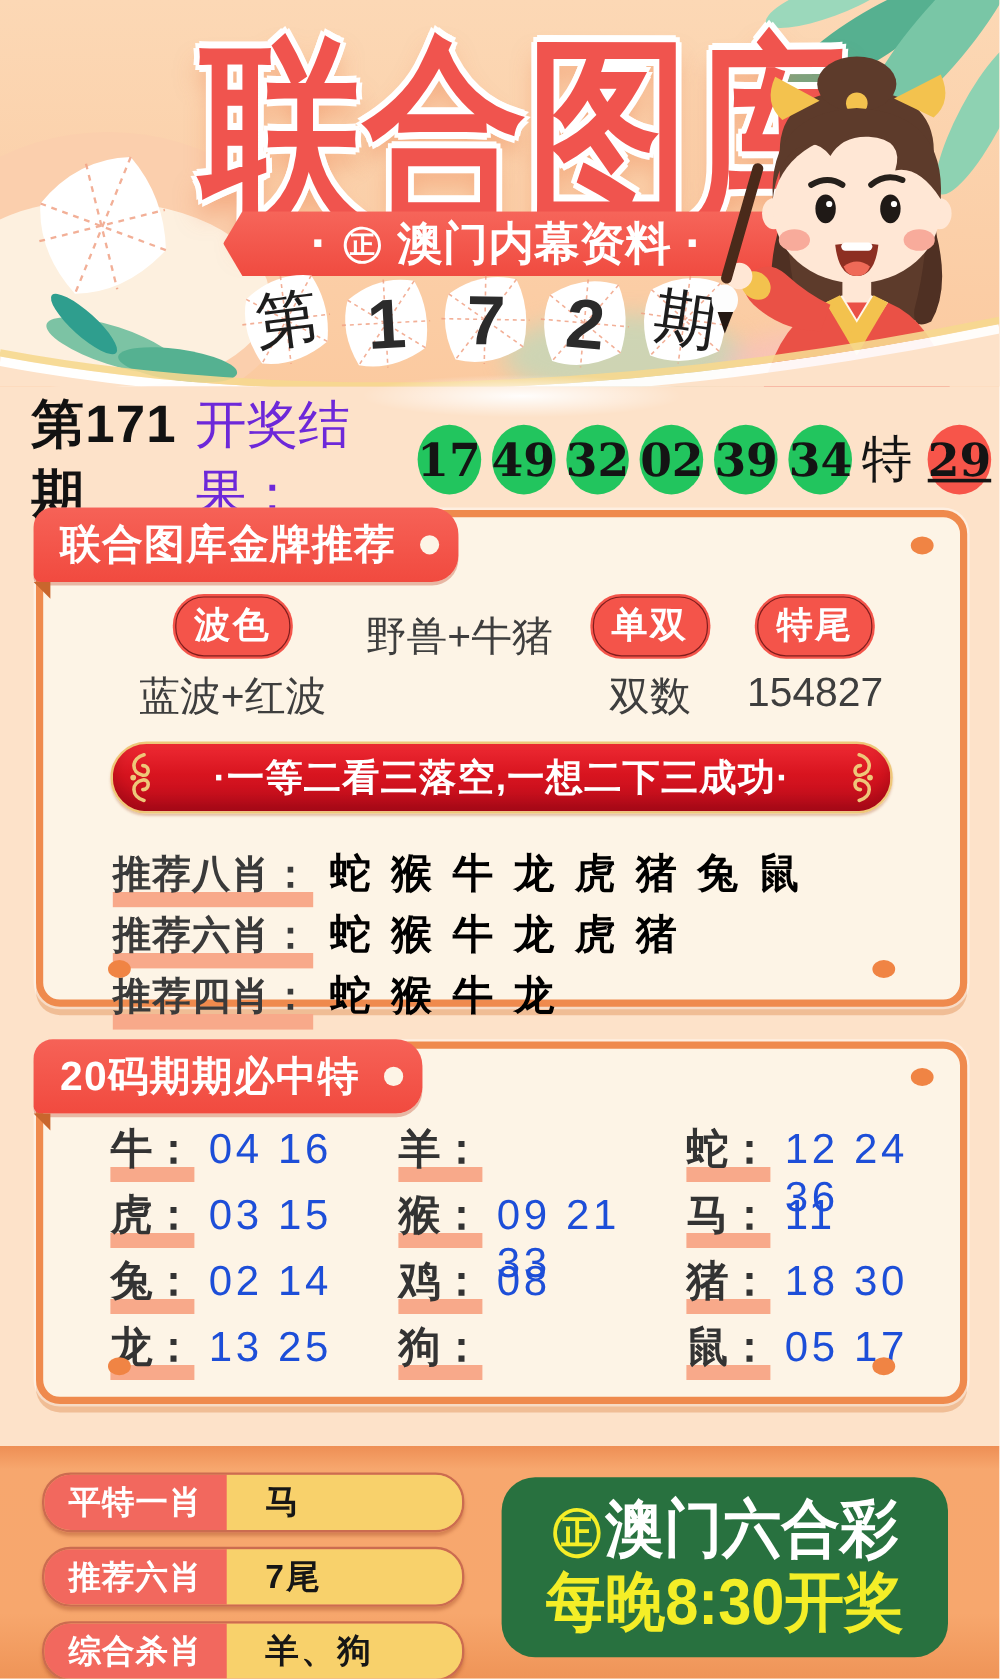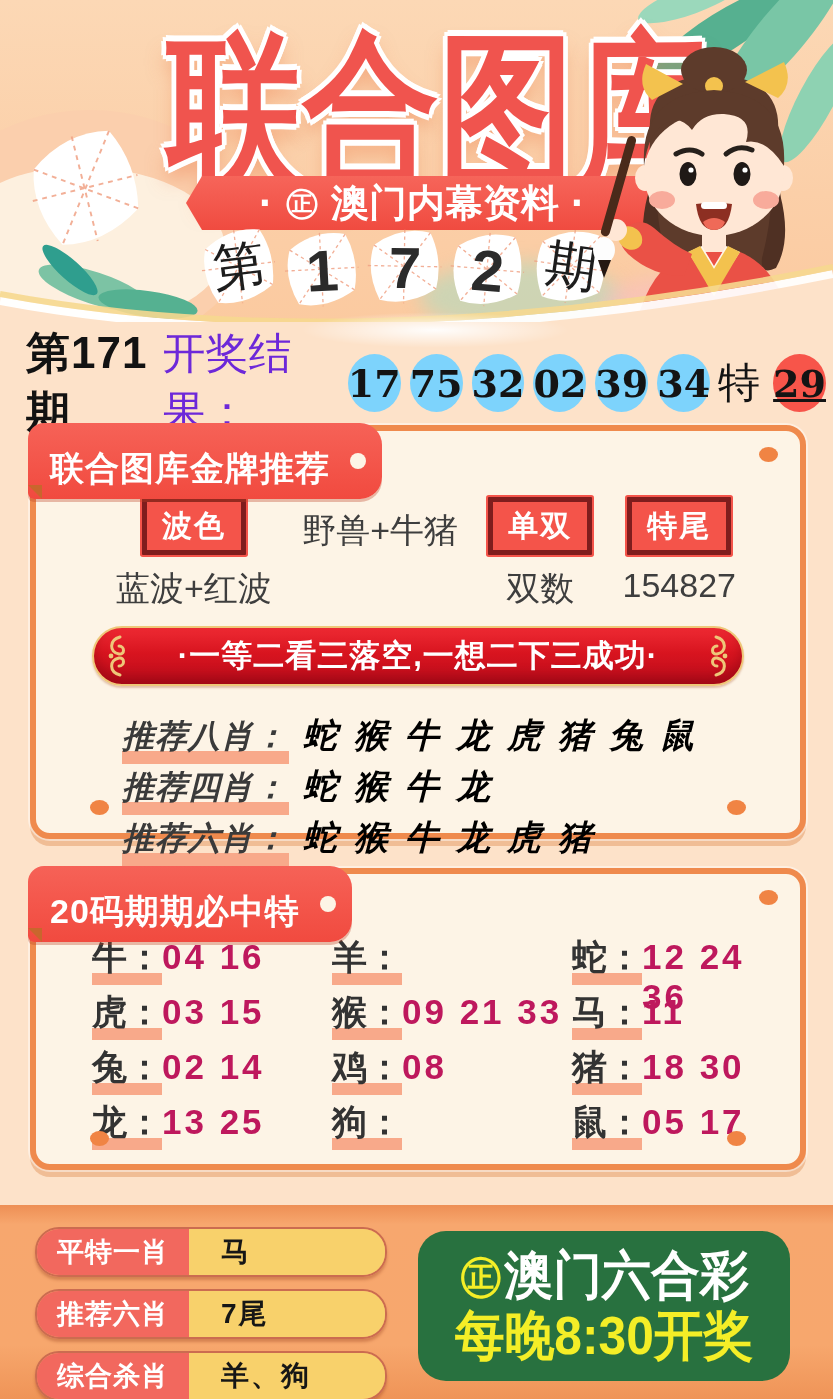--- a/index.html
+++ b/index.html
@@ -49,69 +49,69 @@
   
   .girl{position:absolute;left:588px;top:44px;width:250px;height:300px;}
   
   .wave{position:absolute;left:0;top:250px;width:833px;height:100px;}
   .glow{position:absolute;left:300px;top:312px;width:270px;height:36px;
     background:radial-gradient(ellipse at center,rgba(255,255,255,.95),rgba(255,255,255,0) 70%);}
   
   .results{position:absolute;left:26px;top:352px;width:800px;height:62px;display:flex;align-items:center;}
   .res-issue{font-weight:900;font-size:44px;color:#121212;letter-spacing:1px;}
   .res-rest{font-family:"DejaVu Serif","Liberation Serif",serif;font-size:43px;color:#6d28d9;}
-  .ball{width:53px;height:58px;margin-left:9px;border-radius:50%;background:#7dd3fc;
+  .ball{width:53px;height:58px;margin-left:9px;border-radius:50%;background:#22c55e;
     display:flex;align-items:center;justify-content:center;
     font-family:"DejaVu Serif","Liberation Serif",serif;font-size:38px;font-weight:600;color:#141414;}
   .ball.special{background:#f7554a;text-decoration:underline;}
   .special-label{margin:0 4px 0 8px;font-family:"DejaVu Serif","Liberation Serif",serif;font-size:42px;color:#141414;}
   
   .panel{position:absolute;left:30px;width:776px;background:#fdf4e6;
     border:6px solid #ef8a4d;border-radius:20px;box-sizing:border-box;
     box-shadow:0 0 0 2px rgba(255,255,255,.45),0 7px 0 rgba(219,128,66,.38);}
   .panel-recommend{top:425px;height:414px;}
   .panel-numbers{top:868px;height:302px;}
   .tag{position:absolute;left:-8px;top:-8px;background:linear-gradient(180deg,#f66257,#f14a3f);
     color:#fff;font-weight:800;font-size:34px;line-height:1;letter-spacing:1px;
-    padding:28px 52px 14px 22px;border-radius:16px 22px 22px 6px;white-space:nowrap;
+    padding:14px 52px 14px 22px;border-radius:16px 22px 22px 6px;white-space:nowrap;
     box-shadow:0 3px 0 rgba(190,70,40,.35);}
   .tag::after{content:"";position:absolute;right:16px;top:50%;transform:translateY(-50%);
     width:16px;height:16px;border-radius:50%;background:#fdf4e6;}
   .tag-fold{position:absolute;left:-8px;top:54px;width:0;height:0;
     border-top:14px solid #c9662d;border-left:14px solid transparent;}
   .corner-dot{position:absolute;width:19px;height:15px;border-radius:50%;background:#f08444;}
   .dot-tr{right:22px;top:16px;}
   .dot-bl{left:54px;bottom:18px;}
   .dot-br{right:54px;bottom:18px;}
   
   .cols{display:flex;justify-content:space-between;padding:66px 64px 0 80px;}
   .col{text-align:center;}
   .badge{display:inline-block;background:#f4544a;color:#fff;font-weight:800;font-size:30px;
-    line-height:1;padding:9px 15px;border:5px solid #7f1d1d;border-radius:1px;
+    line-height:1;padding:9px 15px;border:1px solid #7f1d1d;border-radius:24px;
     box-shadow:0 0 0 2px #f4544a;letter-spacing:2px;}
   .col-val{margin-top:11px;font-size:34px;color:#3e3e3e;white-space:nowrap;}
   .slogan{position:relative;margin:14px 56px 0;height:56px;border-radius:30px;
     background:linear-gradient(180deg,#ee2a33 0%,#d8141f 45%,#bd0c1c 100%);
     border:2px solid #eec779;display:flex;align-items:center;justify-content:center;
     color:#fff;font-size:31px;font-weight:800;letter-spacing:1px;
     box-shadow:inset 0 -8px 12px rgba(110,0,12,.35),0 2px 2px rgba(170,80,40,.3);}
   .curl{position:absolute;top:50%;width:26px;height:46px;transform:translateY(-50%);}
   .curl-l{left:10px;}
   .curl-r{right:10px;transform:translateY(-50%) scaleX(-1);}
-  .recs{padding:16px 0 0 86px;font-style:italic;}
+  .recs{padding:16px 0 0 58px;}
   .rec{display:flex;align-items:baseline;margin-top:11px;font-size:32px;color:#3a3a3a;height:40px;}
   .rec-label{font-weight:800;background:linear-gradient(180deg,rgba(0,0,0,0) 74%,#f8a98a 74%);
     padding:0 2px 5px 0;letter-spacing:1px;}
   .rec-val{margin-left:14px;font-family:"DejaVu Serif","Liberation Serif",serif;
     font-weight:700;font-size:34px;letter-spacing:17px;color:#000000;}
   
   .grid{display:grid;grid-template-columns:240px 240px auto;padding:60px 20px 0 56px;row-gap:14px;}
   .entry{display:flex;align-items:baseline;font-size:35px;color:#333;height:41px;}
   .entry .z{font-weight:700;background:linear-gradient(180deg,rgba(0,0,0,0) 76%,#f8a98a 76%);padding-bottom:4px;}
-  .entry .nums{margin-left:0;font-weight:700;letter-spacing:3px;color:#be185d;}
+  .entry .nums{margin-left:12px;font-weight:400;letter-spacing:3px;color:#1d4ed8;}
   
   .footer{position:absolute;left:0;top:1205px;width:833px;height:194px;
     background:linear-gradient(180deg,#ee8f55 0%,#f7a76e 10%,#f7a76d 72%,#ef9457 100%);}
   .pills{position:absolute;left:35px;top:22px;width:352px;display:flex;flex-direction:column;gap:12px;}
   .pill{display:flex;height:46px;border-radius:24px;overflow:hidden;
     border:2px solid #cb6c50;box-shadow:0 3px 3px rgba(150,60,30,.35);}
   .pill-label{width:152px;flex:none;background:#f2685e;color:#fff;font-weight:700;font-size:27px;
     display:flex;align-items:center;justify-content:center;letter-spacing:1px;}
   .pill-val{flex:1;background:#f8d16b;color:#161616;font-size:28px;font-weight:700;
     display:flex;align-items:center;padding-left:32px;letter-spacing:2px;}
@@ -246,21 +246,21 @@
       <path d="M0,44 C230,87 520,81 833,17" stroke="#f6d88f" stroke-width="6" fill="none" opacity=".9"></path>
       <path d="M0,55 C230,98 520,92 833,28 L833,100 L0,100 Z" fill="#fde2c9"></path>
     </svg>
   </div>
   <div class="glow"></div>
 
   <div class="results">
     <span class="res-issue">第171期</span>
     <span class="res-rest">开奖结果：</span>
     <span class="ball">17</span>
-    <span class="ball">75</span>
+    <span class="ball">49</span>
     <span class="ball">32</span>
     <span class="ball">02</span>
     <span class="ball">39</span>
     <span class="ball">34</span>
     <span class="special-label">特</span>
     <span class="ball special">29</span>
   </div>
 
   <div class="panel panel-recommend">
     <div class="tag">联合图库金牌推荐</div>
@@ -298,26 +298,26 @@
         <circle cx="7" cy="23" r="2.4" fill="#eec779"></circle>
       </svg>
     </div>
 
     <div class="recs">
       <div class="rec">
         <span class="rec-label">推荐八肖：</span>
         <span class="rec-val">蛇猴牛龙虎猪兔鼠</span>
       </div>
       <div class="rec">
+        <span class="rec-label">推荐六肖：</span>
+        <span class="rec-val">蛇猴牛龙虎猪</span>
+      </div>
+      <div class="rec">
         <span class="rec-label">推荐四肖：</span>
         <span class="rec-val">蛇猴牛龙</span>
-      </div>
-      <div class="rec">
-        <span class="rec-label">推荐六肖：</span>
-        <span class="rec-val">蛇猴牛龙虎猪</span>
       </div>
     </div>
   </div>
 
   <div class="panel panel-numbers">
     <div class="tag">20码期期必中特</div>
     <div class="tag-fold"></div>
     <span class="corner-dot dot-tr"></span>
     <span class="corner-dot dot-bl"></span>
     <span class="corner-dot dot-br"></span>

